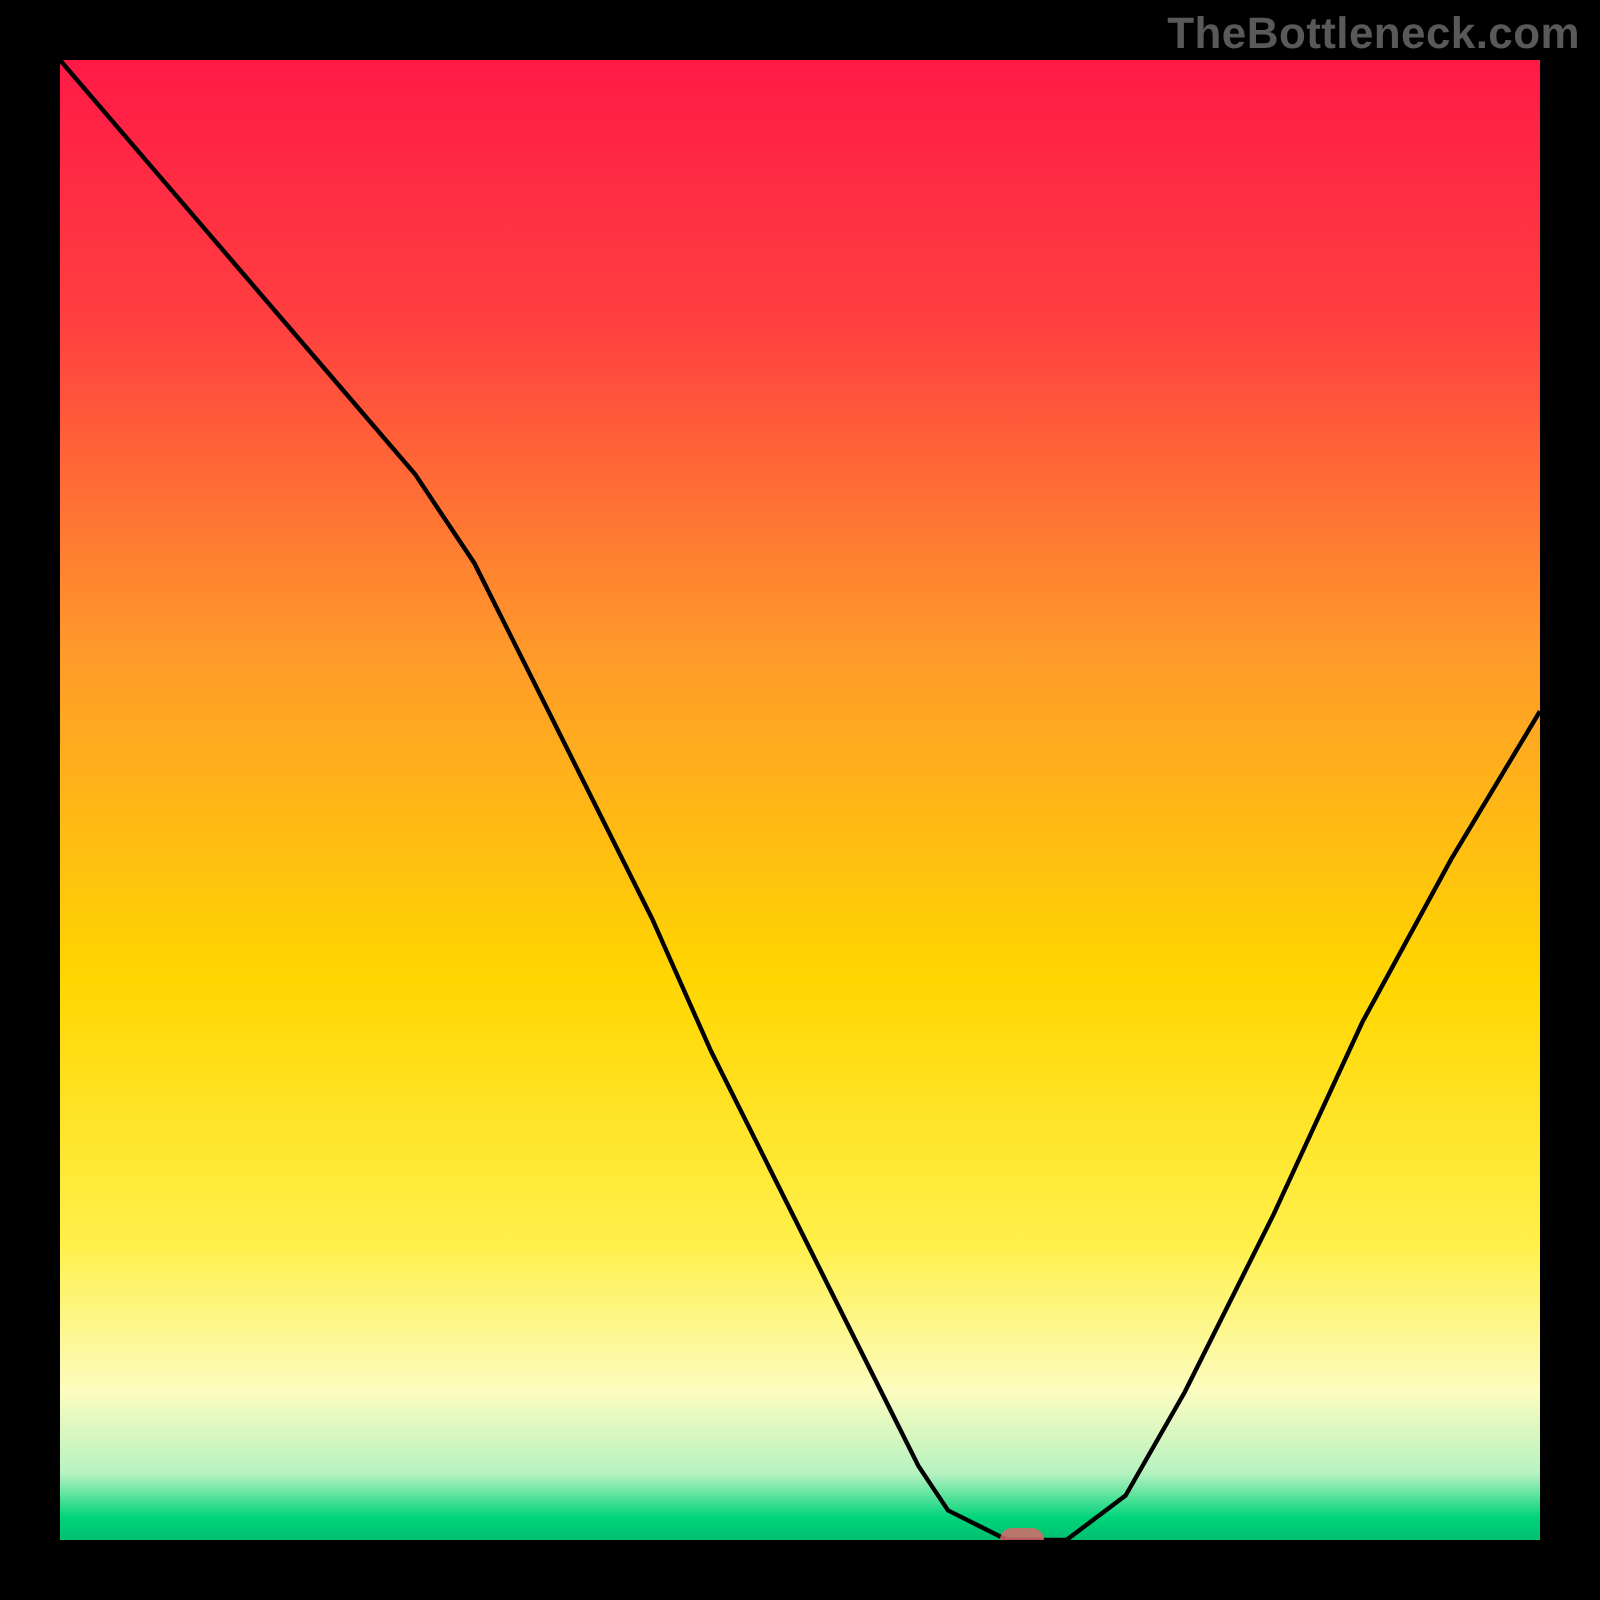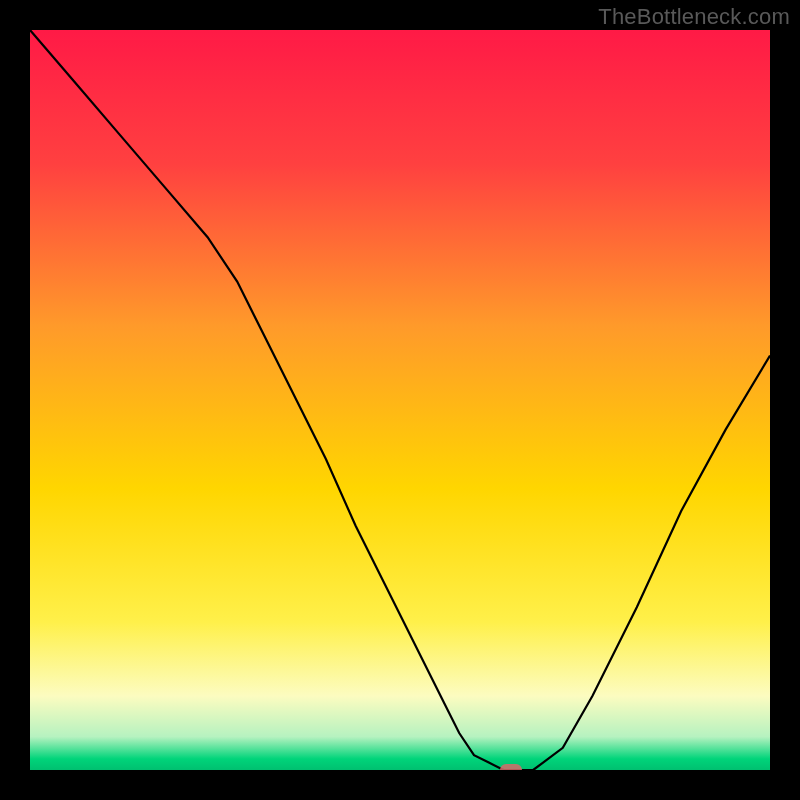--- a/index.html
+++ b/index.html
@@ -16,21 +16,21 @@
     width: 800px;
     height: 800px;
     background: #000;
   }
   .watermark {
     position: absolute;
     top: 4px;
     right: 10px;
     color: #595959;
     font-size: 22px;
-    font-weight: 400;
+    font-weight: 700;
     letter-spacing: 0.2px;
   }
   .plot {
     position: absolute;
     left: 30px;
     top: 30px;
     width: 740px;
     height: 740px;
   }
 </style>

